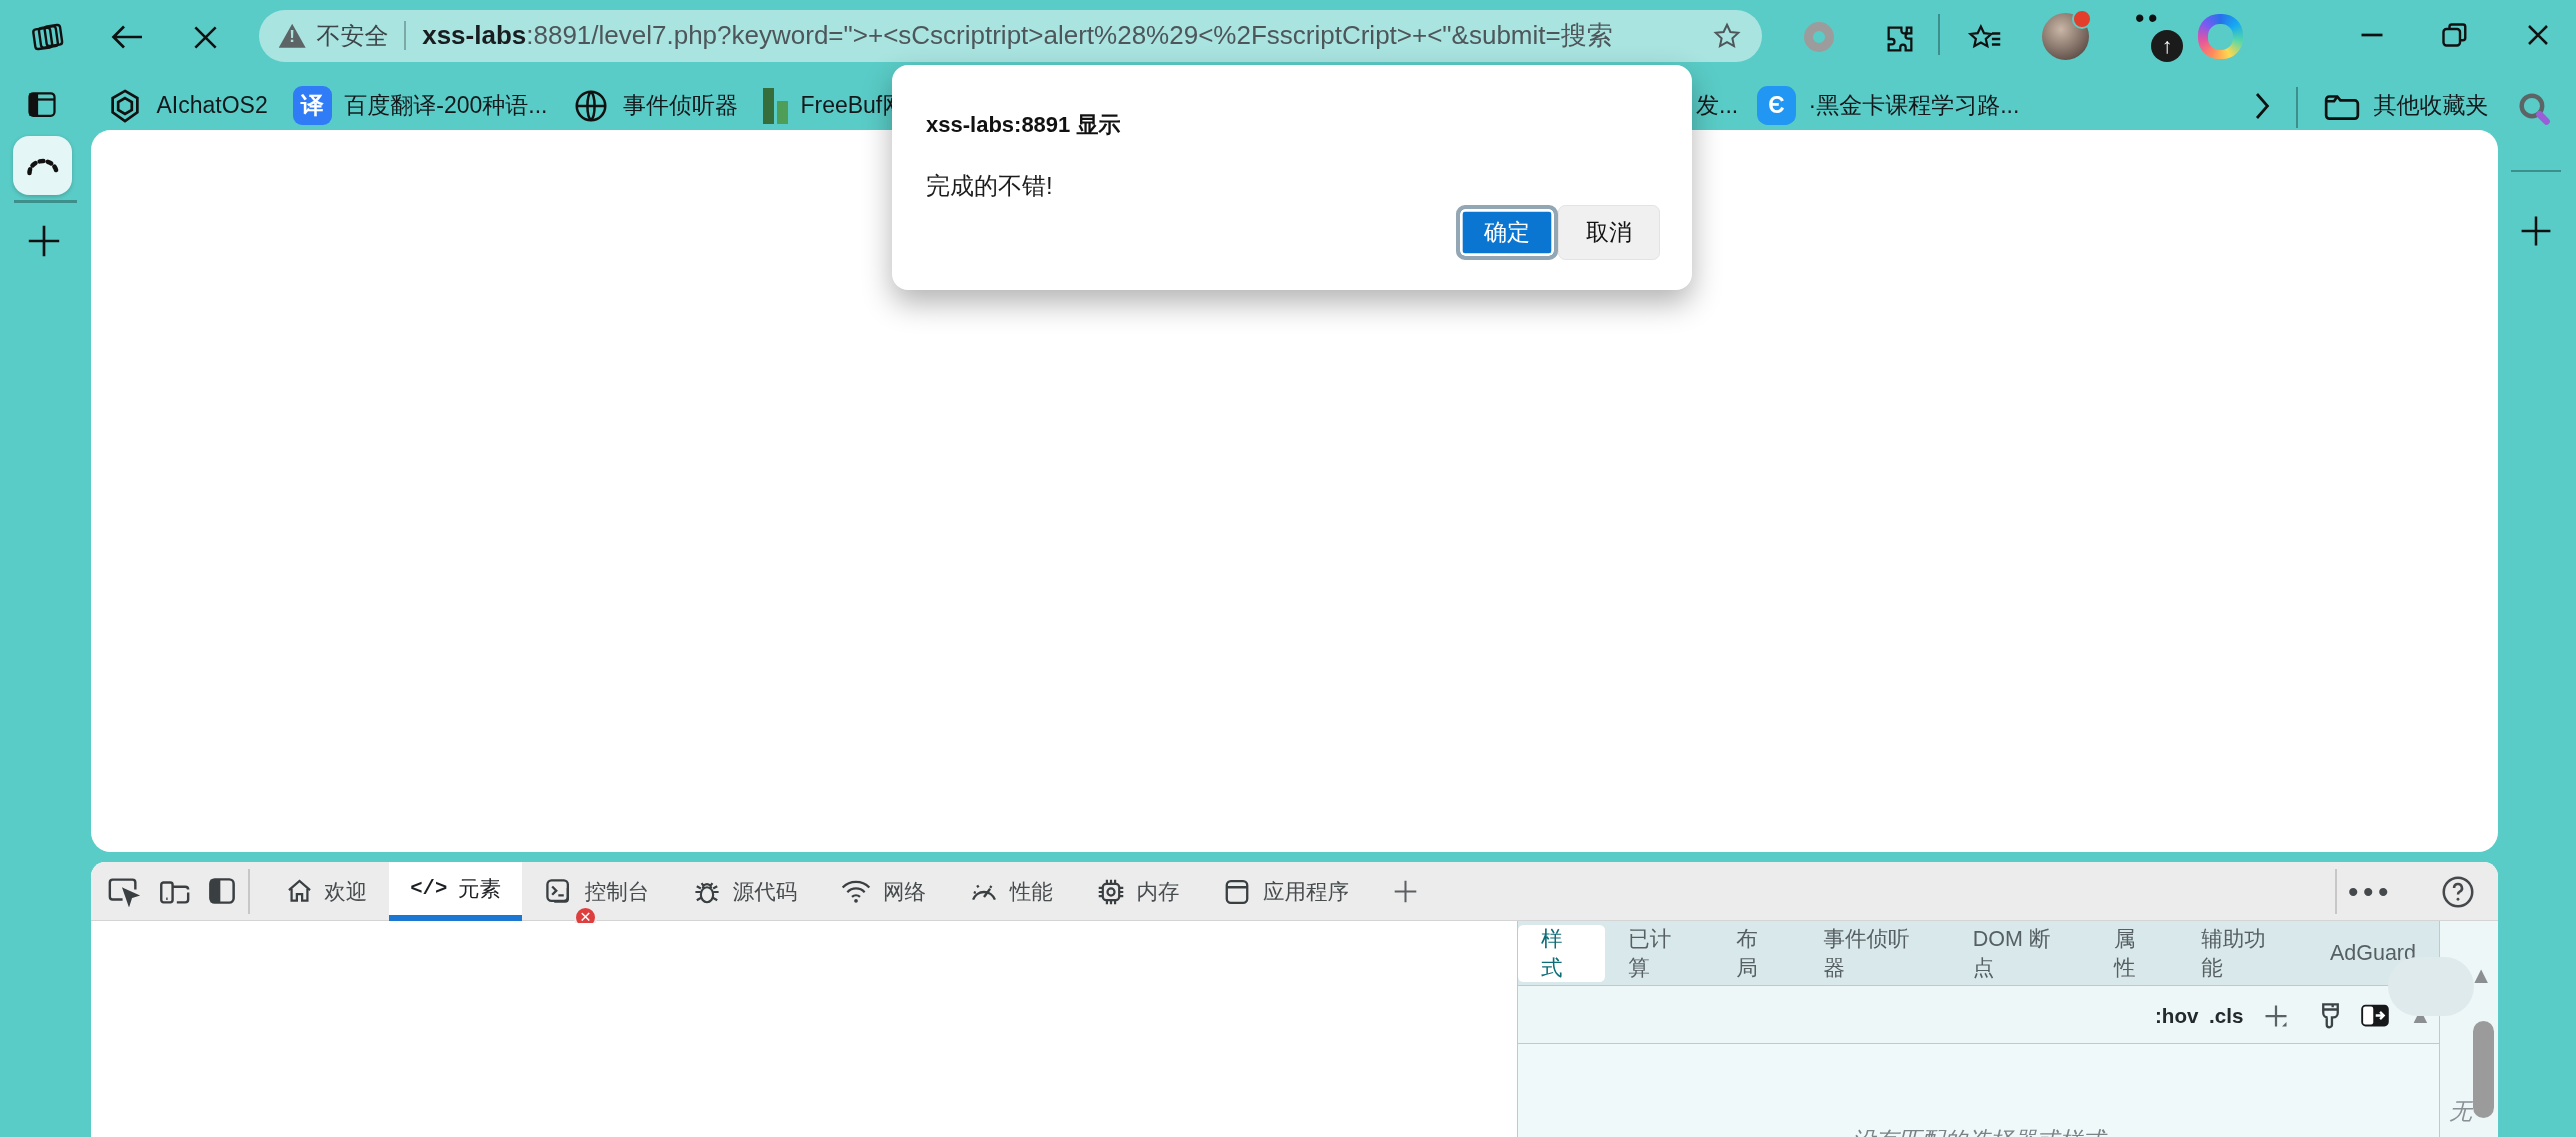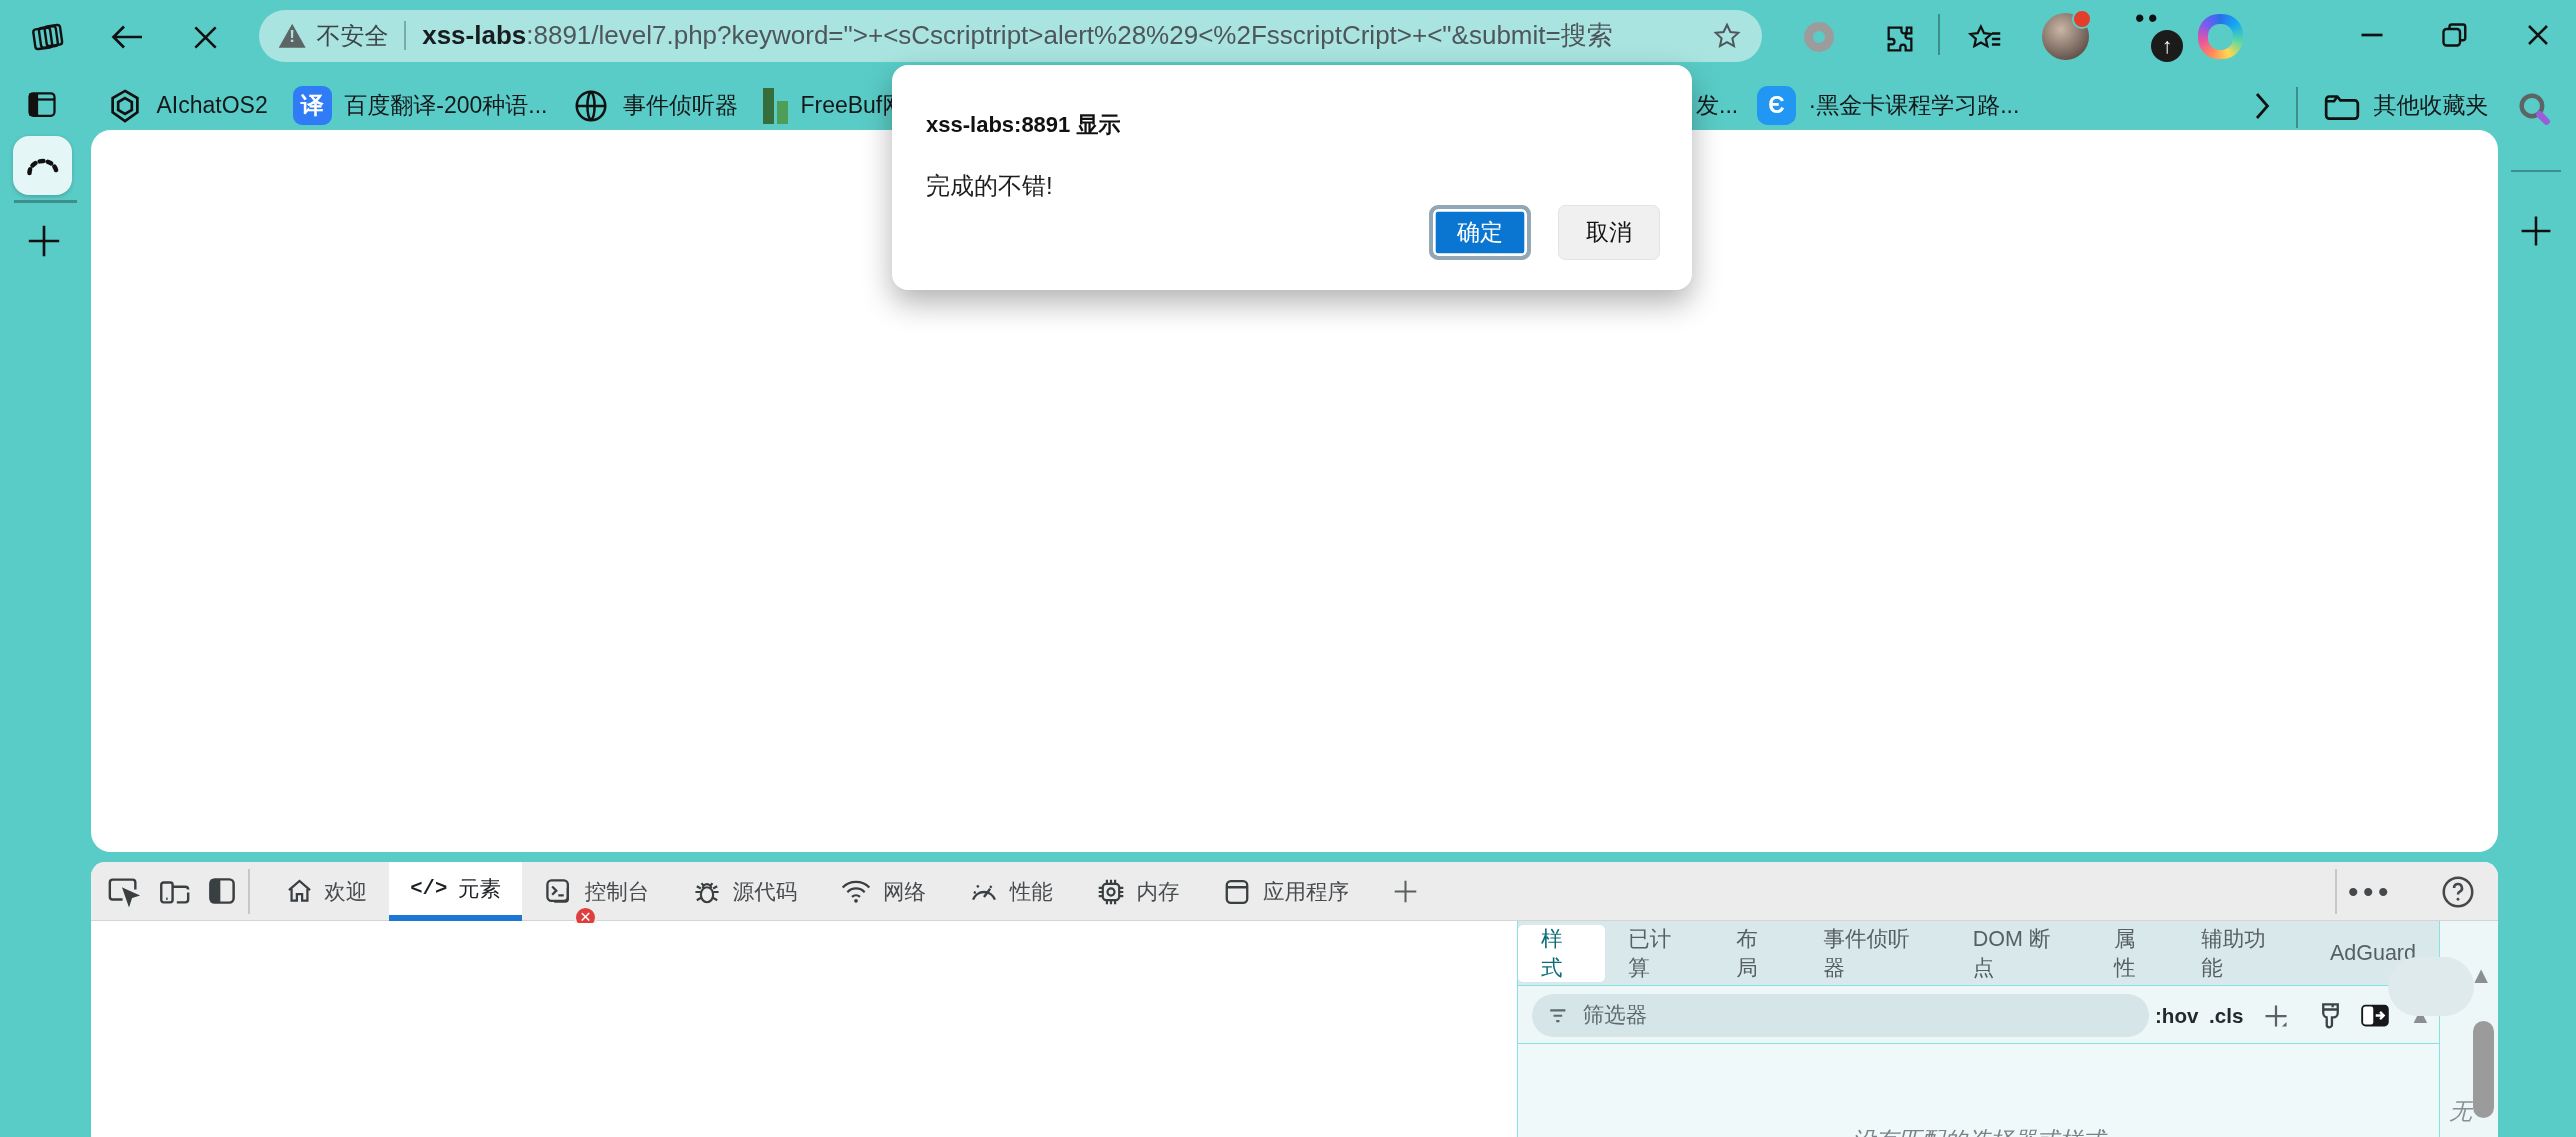--- a/index.html
+++ b/index.html
@@ -39,21 +39,21 @@
   .bm-badge{width:39px;height:39px;border-radius:9px;display:flex;align-items:center;justify-content:center;color:#fff;font-size:23px;font-weight:bold;flex:0 0 auto;}
   .fb-icon{display:flex;gap:3.6px;align-items:flex-end;height:36px;}
   .fb-icon i{display:block;width:10.7px;background:#4f9e57;}
   .bm-abs{position:absolute;top:77px;height:57px;display:flex;align-items:center;gap:12.5px;white-space:nowrap;}
 
   
   .main-content{position:absolute;left:91px;top:130px;width:2407px;height:722px;background:#ffffff;border-radius:19.7px;}
   .dialog{position:absolute;left:892px;top:65px;width:800px;height:225px;background:#fff;border-radius:16px;box-shadow:0 12.5px 30px rgba(0,0,0,.30);padding:34px;}
   .dlg-title{font-size:22px;font-weight:bold;color:#111;margin-top:10.7px;}
   .dlg-msg{font-size:24px;color:#1c1c1c;margin-top:30px;}
-  .dlg-btns{position:absolute;right:32px;bottom:30px;display:flex;gap:27px;}
+  .dlg-btns{position:absolute;right:32px;bottom:30px;display:flex;}
   .btn{min-width:102px;height:55px;font-size:23px;display:flex;align-items:center;justify-content:center;cursor:pointer;}
   .btn-ok{background:#0b76d1;color:#fff;border:4.5px solid #93a6b3;box-shadow:inset 0 0 0 2.7px #fff;border-radius:9px;}
   .btn-cancel{background:#f0f0f0;color:#111;border-radius:7.2px;border:0.9px solid #e3e3e3;}
 
   
   .devtools{position:absolute;left:91px;top:862px;width:2407px;height:286px;background:#fff;border-radius:14.3px 14.3px 0 0;overflow:hidden;}
   .dt-toolbar{position:absolute;left:0;top:0;width:100%;height:59px;background:#ececec;border-bottom:1.8px solid #d4d4d4;}
   .dt-ic{position:absolute;top:13.4px;color:#3a3f42;}
   .dt-sep{position:absolute;left:157px;top:7.2px;width:1.8px;height:45px;background:#c7c7c7;}
   .dt-tabs{position:absolute;left:172px;top:0;height:59px;display:flex;align-items:stretch;}
@@ -372,26 +372,20 @@
         <div class="rp-tab">已计算</div>
         <div class="rp-tab">布局</div>
         <div class="rp-tab">事件侦听器</div>
         <div class="rp-tab">DOM 断点</div>
         <div class="rp-tab">属性</div>
         <div class="rp-tab">辅助功能</div>
         <div class="rp-tab">AdGuard</div>
       </div>
 
       <div class="rp-filterrow">
-        <div class="filter-pill">
-          <svg width="23" height="21.5" viewBox="0 0 20 18" stroke="#5d6a6e" stroke-width="2" fill="none">
-              <path d="M3 4h14M6 9h8M8.5 14h3"></path>
-            </svg>
-          <input placeholder="筛选器" style="">
-        </div>
         <div class="rp-tool" style="left:637px">:hov</div>
         <div class="rp-tool" style="left:691px">.cls</div>
         <div class="rp-tool" style="left:743px">
           <svg width="30" height="30" viewBox="0 0 20 20" stroke="#5a6265" stroke-width="1.5" fill="none">
               <path d="M10 3v14M3 10h14"></path>
               <path d="M14 17l3-3v3z" fill="#5a6265" stroke="none"></path>
             </svg>
         </div>
         <div class="rp-tool" style="left:798px">
           <svg width="29" height="32" viewBox="0 0 20 22" fill="none" stroke="#3c4346" stroke-width="1.6">

